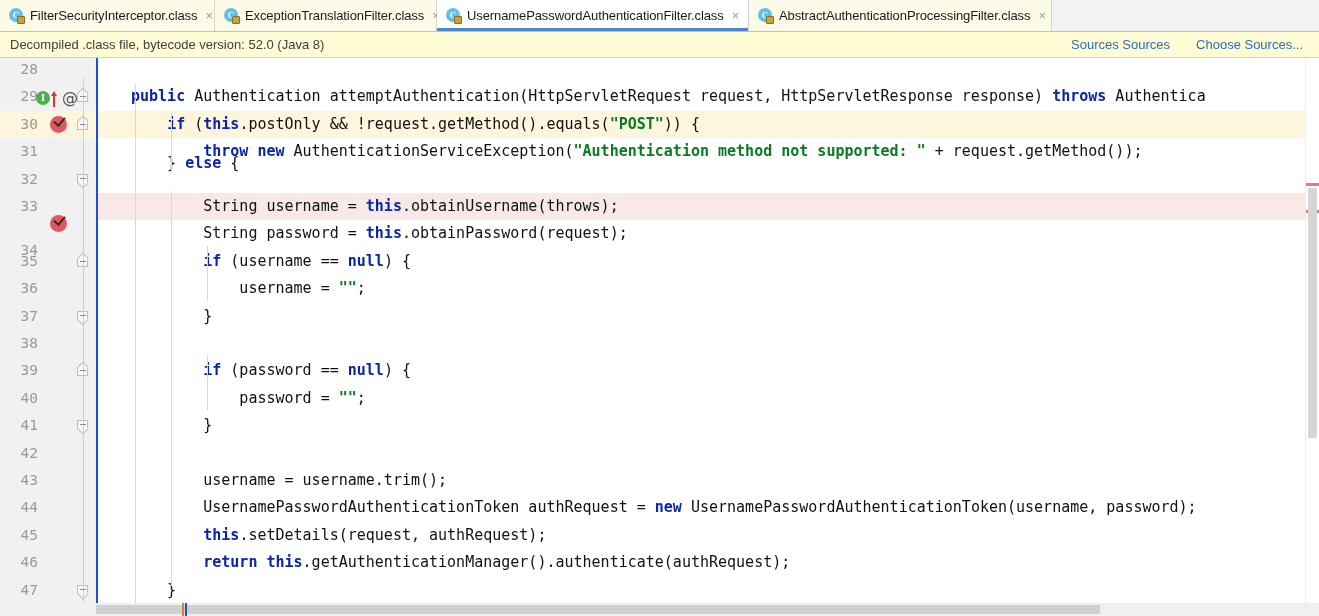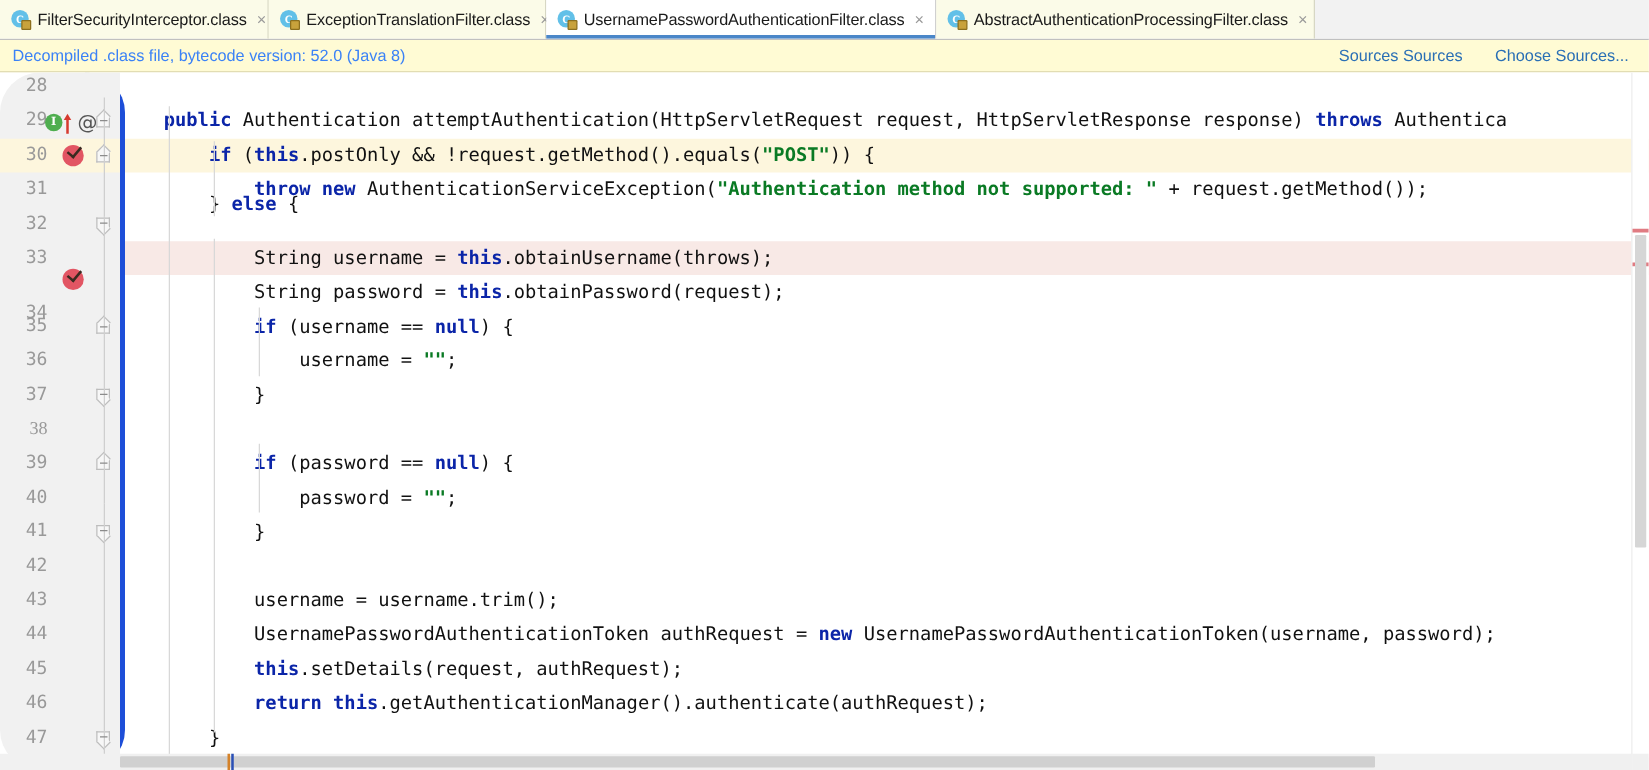--- a/index.html
+++ b/index.html
@@ -106,21 +106,21 @@
     height: 26px;
     background: #fffbd4;
     border-bottom: 1px solid #d9d4a8;
     display: flex;
     align-items: center;
     box-sizing: border-box;
     padding: 0 12px 0 10px;
   }
   .banner-text {
     font-size: 13px;
-    color: #3b82f6;
+    color: #404040;
     flex: 1;
     white-space: nowrap;
   }
   .banner-links {
     display: flex;
     gap: 26px;
     align-items: center;
     padding-right: 4px;
   }
   .banner-link {
@@ -135,23 +135,22 @@
     position: relative;
     height: 558px;
     background: #ffffff;
     overflow: hidden;
   }
   .gutter {
     position: absolute;
     left: 0; top: 0; bottom: 0;
     width: 96px;
     background: #f1f1f1;
-    border-right: 4px solid #1d4ed8;
+    border-right: 2px solid #1d4ed8;
     z-index: 3;
-    border-radius: 32px;
   }
   .fold-col {
     position: absolute;
     left: 72px; top: 0; bottom: 0;
     width: 24px;
     background: #f1f1f1;
   }
   .code-area {
     position: absolute;
     left: 96px; top: 0; right: 0; bottom: 0;
@@ -504,21 +503,21 @@
         </div>
         <div class="row" style="top: 244.6px;">
           <span class="lineno" style="right: 54px;">37</span>
         </div>
         <div class="fold down" style="position: absolute; left: 77px; top: 250.6px;">
           <div class="body"></div>
           <div class="cap"></div>
           <div class="minus"></div>
         </div>
         <div class="row" style="top: 272px;">
-          <span class="lineno" style="right: 54px; font-family: Liberation Serif, serif;">38</span>
+          <span class="lineno" style="right: 54px;">38</span>
         </div>
         <div class="row" style="top: 299.4px;">
           <span class="lineno" style="right: 54px;">39</span>
         </div>
         <div class="fold" style="position: absolute; left: 77px; top: 305.4px;">
           <div class="body"></div>
           <div class="cap"></div>
           <div class="minus"></div>
         </div>
         <div class="row" style="top: 326.8px;">

